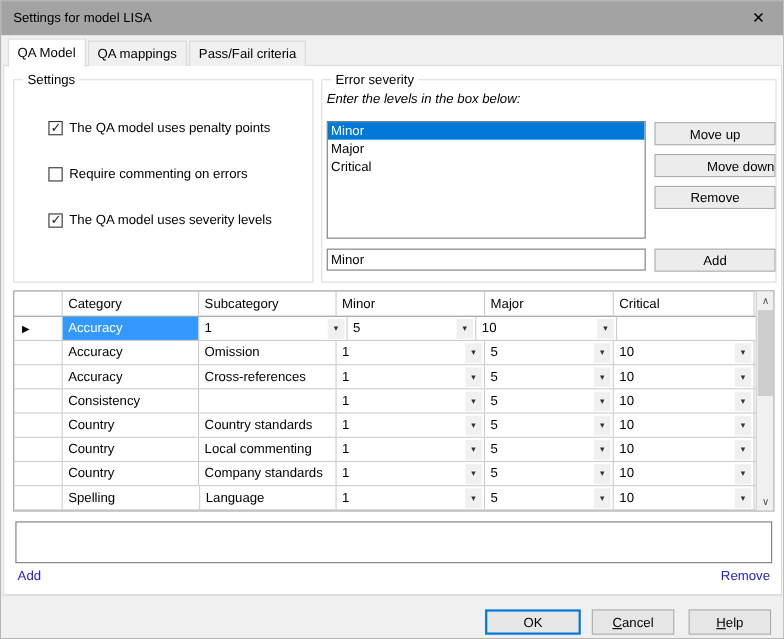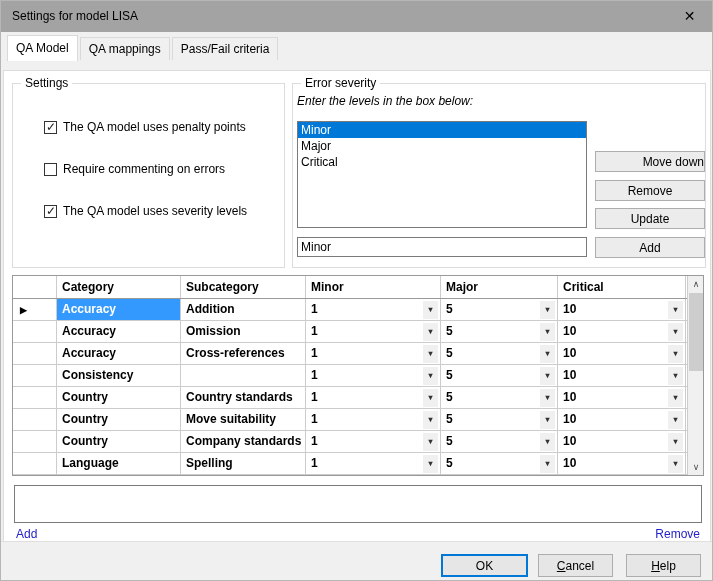--- a/index.html
+++ b/index.html
@@ -11,42 +11,42 @@
     box-shadow: 2px 2px 6px rgba(0,0,0,.25);
   }
   
   .titlebar { position:absolute; left:0; top:0; width:100%; height:31px; background:#a3a3a3; }
   .title { position:absolute; left:11px; top:0; line-height:31px; font-size:12px; }
   .close-btn { position:absolute; right:0; top:0; width:45px; height:30px; display:flex; align-items:center; justify-content:center; font-size:14px; color:#000; cursor:default; }
   
   .tabstrip { position:absolute; left:6px; top:33px; display:flex; align-items:flex-end; height:26px; z-index:3; }
   .tab { background:#f0f0f0; border:1px solid #d9d9d9; border-bottom:none; height:23px; padding:0 8px; line-height:22px; margin-right:2px; }
   .tab.active { background:#ffffff; height:26px; line-height:25px; margin-bottom:-1px; z-index:4; position:relative; }
-  .tabpage { position:absolute; left:2px; top:58px; width:708px; height:482px; background:#ffffff; border:1px solid #dcdcdc;margin-top:11px; }
+  .tabpage { position:absolute; left:2px; top:58px; width:708px; height:482px; background:#ffffff; border:1px solid #dcdcdc; }
   
   .groupbox { position:absolute; border:1px solid #dcdcdc; }
   .groupbox .legend { position:absolute; top:-8px; left:8px; background:#ffffff; padding:0 4px; }
   .gb-settings { left:8px; top:12px; width:273px; height:185px; }
   .gb-severity { left:288px; top:12px; width:414px; height:185px; }
   
   .cbrow { position:absolute; left:9px; display:flex; align-items:center;padding-left:22px; }
   .cbox { width:13px; height:13px; border:1px solid #333333; background:#fff; margin-right:6px; position:relative; flex:none; }
   .cbox.checked::after { content:"✓"; position:absolute; left:1px; top:-2px; font-size:12px; color:#222; }
   
   .instruction { position:absolute; left:4px; top:10px;font-style:italic; }
   .listbox { position:absolute; left:4px; top:37px; width:290px; height:107px; border:1px solid #7a7a7a; background:#fff; overflow:hidden; }
   .lbitem { height:16px; line-height:16px; padding-left:3px; }
   .lbitem.selected { background:#0078d7; color:#fff; }
   .level-input { position:absolute; left:4px; top:153px; width:290px; height:20px; border:1px solid #7a7a7a; background:#fff; font-family:"Liberation Sans",sans-serif; font-size:12px; padding-left:3px; }
   .sidebtn { position:absolute; left:302px; width:110px; height:21px; background:#ececec; border:1px solid #adadad; font-family:"Liberation Sans",sans-serif; font-size:12px; text-align:center; }
   
   .grid { position:absolute; left:8px; top:204px; width:692px; height:201px; border:1px solid #999; background:#fff; }
   .grow { display:flex; height:22px; border-bottom:1px solid #ccc; }
   .grow.header { height:23px; border-bottom:1px solid #999; }
-  .cell { border-right:1px solid #ccc; padding-left:5px; line-height:21px; overflow:hidden; white-space:nowrap;font-weight:bold; }
+  .cell { border-right:1px solid #ccc; padding-left:5px; line-height:21px; overflow:hidden; white-space:nowrap; }
   .header .cell { line-height:22px; }
   .c-sel { width:44px; padding-left:7px; }
   .c-cat { width:124px; }
   .c-sub { width:125px; }
   .c-minor { width:135px; }
   .c-major { width:117px; }
   .c-crit { width:128px; }
   .combo { display:flex; align-items:center; padding-right:2px; }
   .combo .cv { flex:1; }
   .dd { width:15px; height:18px; background:#f0f0f0; color:#333; display:flex; align-items:center; justify-content:center; font-size:8px; flex:none; }
@@ -105,40 +105,39 @@
 
     <div class="groupbox gb-severity">
       <span class="legend">Error severity</span>
       <div class="instruction">Enter the levels in the box below:</div>
       <div class="listbox">
         <div class="lbitem selected">Minor</div>
         <div class="lbitem">Major</div>
         <div class="lbitem">Critical</div>
       </div>
       <input class="level-input" value="Minor" style="">
+      <button class="sidebtn" style="top:38px;">Move up</button>
       <button class="sidebtn" style="top:67px;text-align:right;">Move down</button>
       <button class="sidebtn" style="top:96px;">Remove</button>
-      <button class="sidebtn" style="top:124px;">Update</button>
       <button class="sidebtn" style="top:153px;">Add</button>
     </div>
 
     <div class="grid">
       <div class="grow header">
         <div class="cell c-sel"></div>
         <div class="cell c-cat">Category</div>
         <div class="cell c-sub">Subcategory</div>
         <div class="cell c-minor">Minor</div>
         <div class="cell c-major">Major</div>
         <div class="cell c-crit">Critical</div>
       </div>
 
       <div class="grow">
         <div class="cell c-sel"><span class="marker">▶</span></div>
         <div class="cell c-cat selcell">Accuracy</div>
-        <div class="cell c-sub">Addition</div>
         <div class="cell c-minor combo">
             <span class="cv">1</span>
             <span class="dd">▾</span>
           </div>
         <div class="cell c-major combo">
             <span class="cv">5</span>
             <span class="dd">▾</span>
           </div>
         <div class="cell c-crit combo">
             <span class="cv">10</span>
@@ -214,21 +213,21 @@
           </div>
         <div class="cell c-crit combo">
             <span class="cv">10</span>
             <span class="dd">▾</span>
           </div>
       </div>
 
       <div class="grow">
         <div class="cell c-sel"></div>
         <div class="cell c-cat">Country</div>
-        <div class="cell c-sub">Move suitability</div>
+        <div class="cell c-sub">Local commenting</div>
         <div class="cell c-minor combo">
             <span class="cv">1</span>
             <span class="dd">▾</span>
           </div>
         <div class="cell c-major combo">
             <span class="cv">5</span>
             <span class="dd">▾</span>
           </div>
         <div class="cell c-crit combo">
             <span class="cv">10</span>
@@ -249,22 +248,22 @@
             <span class="dd">▾</span>
           </div>
         <div class="cell c-crit combo">
             <span class="cv">10</span>
             <span class="dd">▾</span>
           </div>
       </div>
 
       <div class="grow">
         <div class="cell c-sel"></div>
+        <div class="cell c-sub">Spelling</div>
         <div class="cell c-cat">Language</div>
-        <div class="cell c-sub">Spelling</div>
         <div class="cell c-minor combo">
             <span class="cv">1</span>
             <span class="dd">▾</span>
           </div>
         <div class="cell c-major combo">
             <span class="cv">5</span>
             <span class="dd">▾</span>
           </div>
         <div class="cell c-crit combo">
             <span class="cv">10</span>

